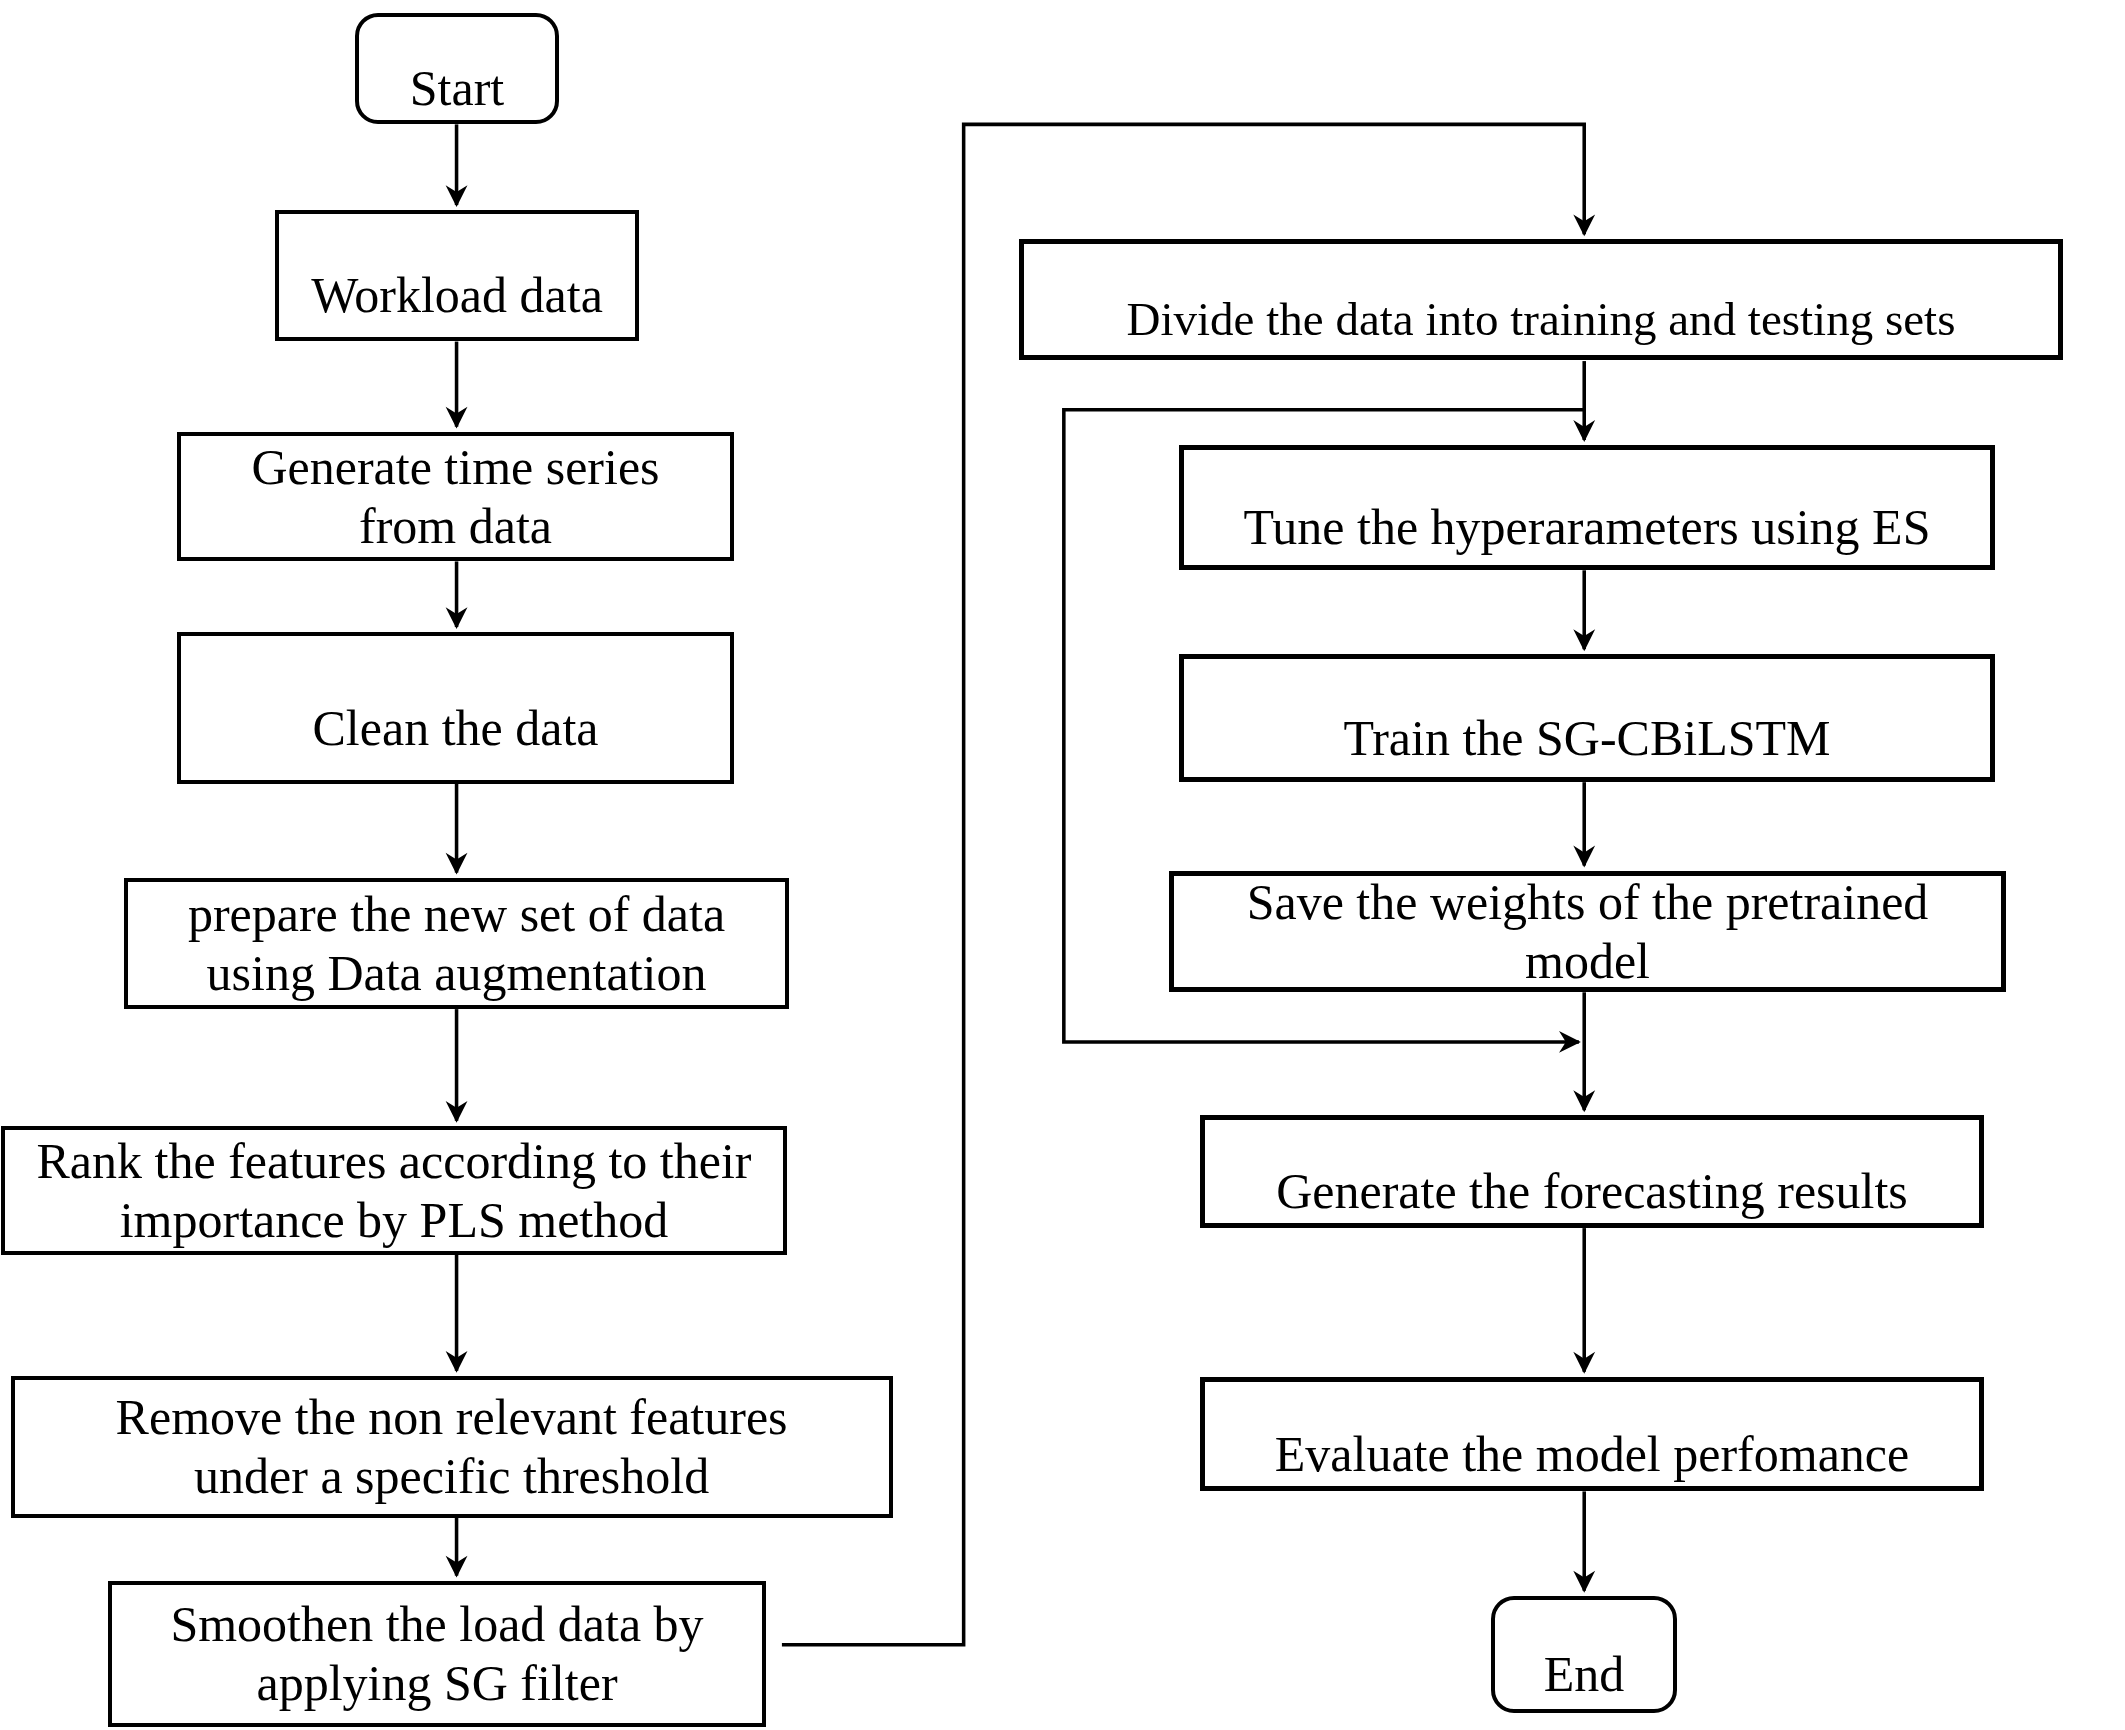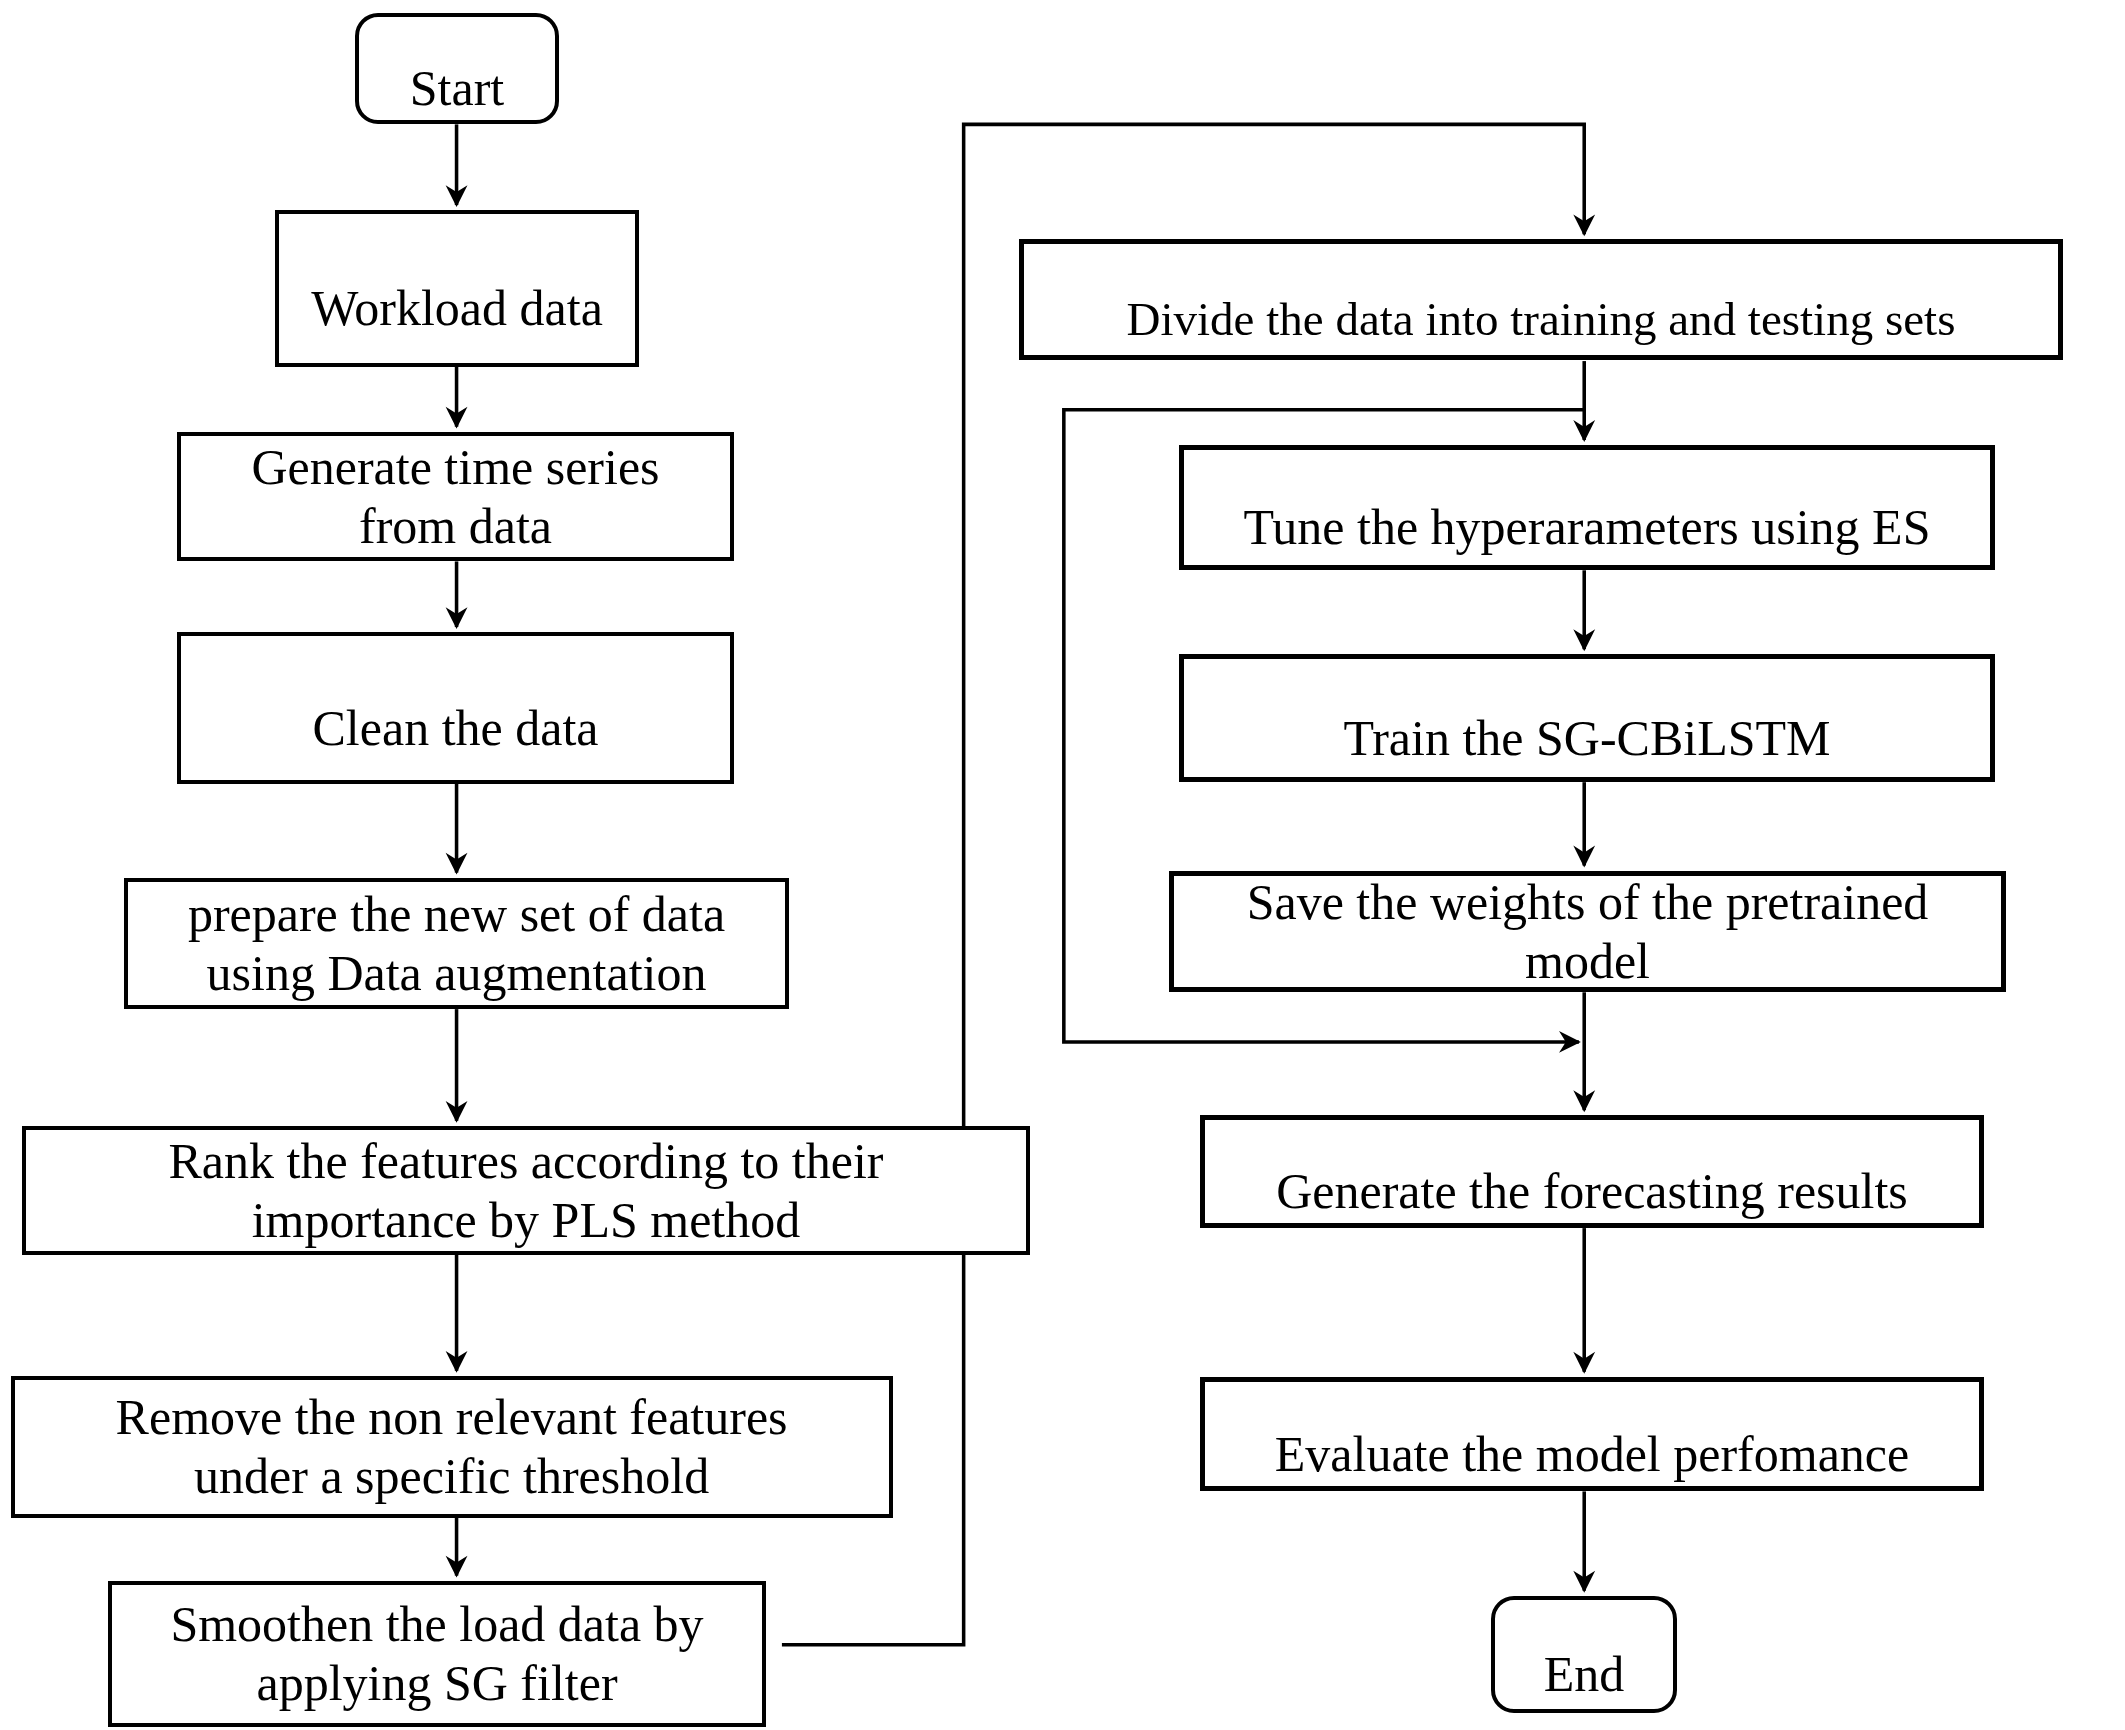--- a/index.html
+++ b/index.html
@@ -22,25 +22,25 @@
     background:#ffffff;
     font-size:50px;
     line-height:1.18;
   }
   .thick{border-width:5.3px;}
   .rounded{border-radius:23px;}
   .nowrap{white-space:nowrap;margin-top:40px;}
   .fs-small{font-size:47px;}
   
   #n-start   {left:355px; top:13.3px;   width:204px; height:111px;}
-  #n-workload{left:275px; top:210px;  width:364px; height:157px;}
+  #n-workload{left:275px; top:210px;  width:364px; height:131px;}
   #n-gents   {left:177px; top:432px;  width:557px; height:129px;}
   #n-clean   {left:177px; top:632px;  width:557px; height:152px;}
   #n-prepare {left:124px; top:878px;  width:665px; height:131px;}
-  #n-rank    {left:22px;  top:1126px; width:1008px; height:129px;}
+  #n-rank    {left:1px;  top:1126px; width:786px; height:129px;}
   #n-remove  {left:10.6px;  top:1376px; width:882px; height:142px;}
   #n-smooth  {left:108px; top:1581px; width:658px; height:146px;}
   #n-divide  {left:1019px;top:239px;  width:1044px;height:121px;}
   #n-tune    {left:1179px;top:445px;  width:816px; height:125px;}
   #n-train   {left:1179px;top:654px;  width:816px; height:128px;}
   #n-save    {left:1169px;top:871px;  width:837px; height:121px;}
   #n-forecast{left:1200px;top:1115px; width:784px; height:113px;}
   #n-evaluate{left:1200px;top:1377px; width:784px; height:114px;}
   #n-end     {left:1491px;top:1596px; width:186px; height:117px;}
 </style>

